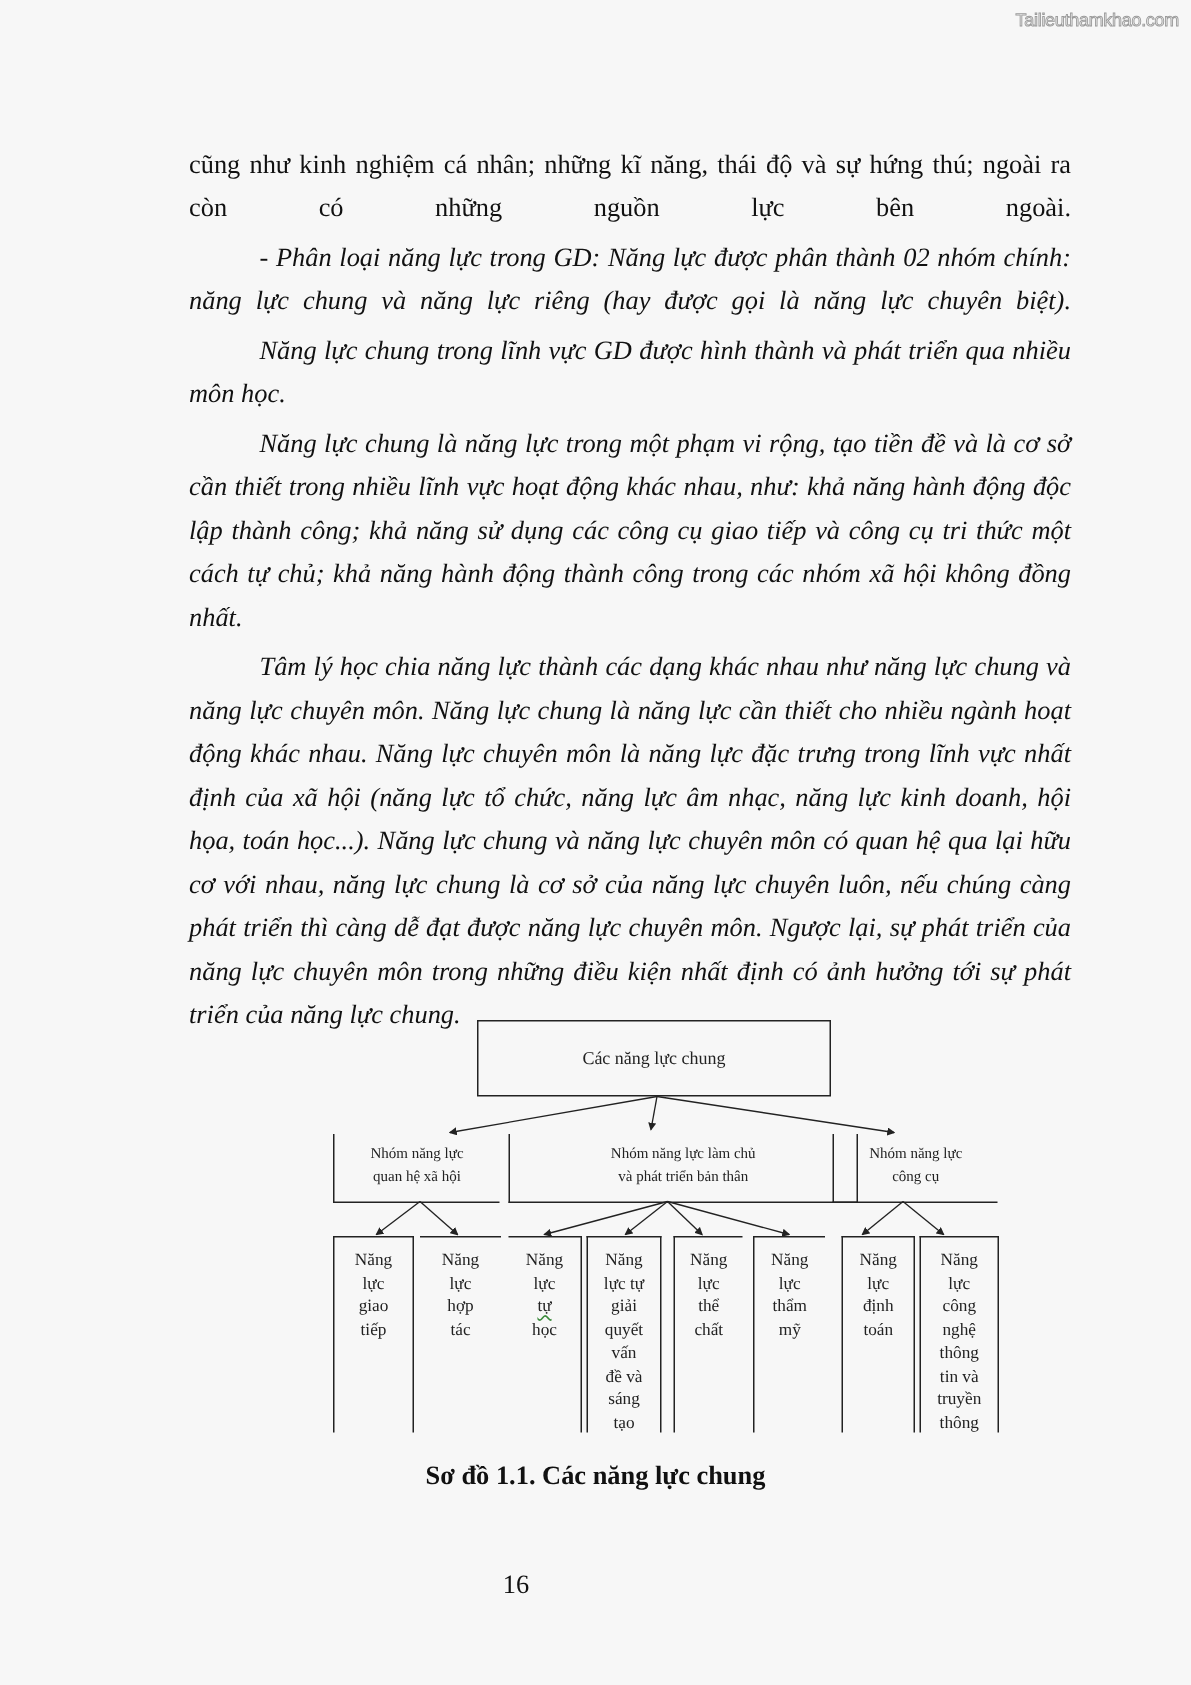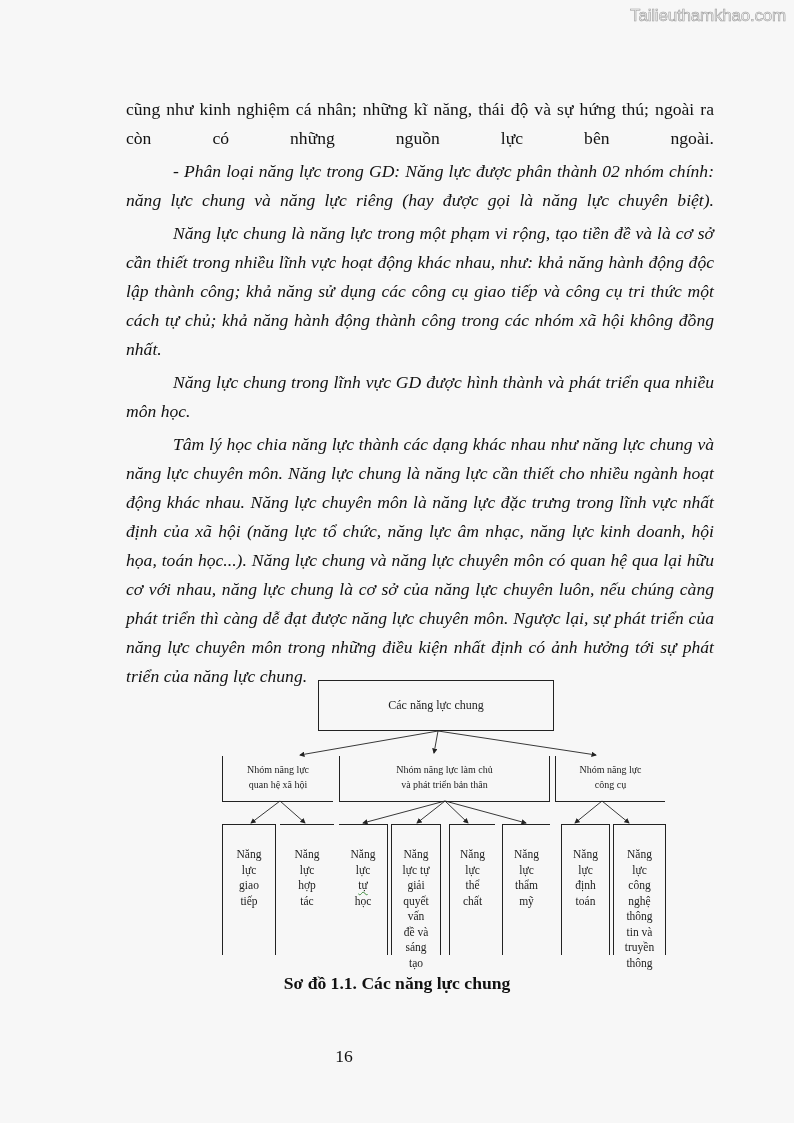--- a/index.html
+++ b/index.html
@@ -7,21 +7,21 @@
     width: 794px; height: 1123px;
     background: #f7f7f7;
     position: relative;
     overflow: hidden;
     font-family: "Liberation Serif", "DejaVu Serif", serif;
     color: #111;
   }
   .watermark {
     position: absolute; top: 6px; right: 8px;
     font-family: "Liberation Sans", "DejaVu Sans", sans-serif;
-    font-size: 17px;
+    font-size: 12px;
     color: #f4f4f4;
     -webkit-text-stroke: 0.6px #9a9a9a;
     letter-spacing: -0.2px;
   }
   .body-text {
     position: absolute; left: 122px; top: 91px; width: 596px;
     font-size: 17.6px;
     line-height: 29px;
   }
   .body-text p { margin: 4px; text-align: justify; }
@@ -42,26 +42,26 @@
   }
   .top-box {
     left: 294px; top: 680px; width: 236px; height: 51px;
     border: 1px solid #222;
     display: flex; align-items: center; justify-content: center;
     font-size: 12px;
   }
   .grp { border-left: 1px solid #222; border-bottom: 1px solid #222; padding-top: 6px; }
   .grp.right { border-right: 1px solid #222; }
   .grp-1 { left: 198px; top: 756px; width: 111px; height: 46px; }
-  .grp-2 { left: 315px; top: 756px; width: 211px; height: 46px; }
+  .grp-2 { left: 315px; top: 756px; width: 233px; height: 46px; }
   .grp-3 { left: 531px; top: 756px; width: 110px; height: 46px; }
 
   .leaf {
     border-top: 1px solid #222; border-left: 1px solid #222; border-right: 1px solid #222;
-    top: 824px; height: 131px; padding-top: 22px;
+    top: 824px; height: 131px; padding-top: 8px;
     font-size: 11.5px; line-height: 15.5px;
   }
   .leaf.open-right { border-right: none; }
   .wavy { text-decoration: underline wavy #3a8a3a; text-decoration-thickness: 1px; text-underline-offset: 2px; }
 
   .caption {
     position: absolute; left: 0; width: 794px; top: 973px;
     text-align: center; font-weight: bold; font-size: 17.6px;
   }
   .page-number {
@@ -70,22 +70,22 @@
   }
 </style>
 </head>
 <body>
 
 <div class="watermark">Tailieuthamkhao.com</div>
 
 <div class="body-text">
   <p class="last-justify">cũng như kinh nghiệm cá nhân; những kĩ năng, thái độ và sự hứng thú; ngoài ra còn có những nguồn lực bên ngoài.</p>
   <p class="indent last-justify">- Phân loại năng lực trong GD: Năng lực được phân thành 02 nhóm chính: năng lực chung và năng lực riêng (hay được gọi là năng lực chuyên biệt).</p>
+  <p class="indent">Năng lực chung trong lĩnh vực GD được hình thành và phát triển qua nhiều môn học.</p>
   <p class="indent">Năng lực chung là năng lực trong một phạm vi rộng, tạo tiền đề và là cơ sở cần thiết trong nhiều lĩnh vực hoạt động khác nhau, như: khả năng hành động độc lập thành công; khả năng sử dụng các công cụ giao tiếp và công cụ tri thức một cách tự chủ; khả năng hành động thành công trong các nhóm xã hội không đồng nhất.</p>
-  <p class="indent">Năng lực chung trong lĩnh vực GD được hình thành và phát triển qua nhiều môn học.</p>
   <p class="indent">Tâm lý học chia năng lực thành các dạng khác nhau như năng lực chung và năng lực chuyên môn. Năng lực chung là năng lực cần thiết cho nhiều ngành hoạt động khác nhau. Năng lực chuyên môn là năng lực đặc trưng trong lĩnh vực nhất định của xã hội (năng lực tổ chức, năng lực âm nhạc, năng lực kinh doanh, hội họa, toán học...). Năng lực chung và năng lực chuyên môn có quan hệ qua lại hữu cơ với nhau, năng lực chung là cơ sở của năng lực chuyên luôn, nếu chúng càng phát triển thì càng dễ đạt được năng lực chuyên môn. Ngược lại, sự phát triển của năng lực chuyên môn trong những điều kiện nhất định có ảnh hưởng tới sự phát triển của năng lực chung.</p>
 </div>
 
 <div class="diagram">
   <svg width="794" height="1123">
     <defs>
       <marker id="ah" markerWidth="6" markerHeight="6" refX="5" refY="3" orient="auto">
         <path d="M0,0 L6,3 L0,6 z" fill="#222"></path>
       </marker>
     </defs>

